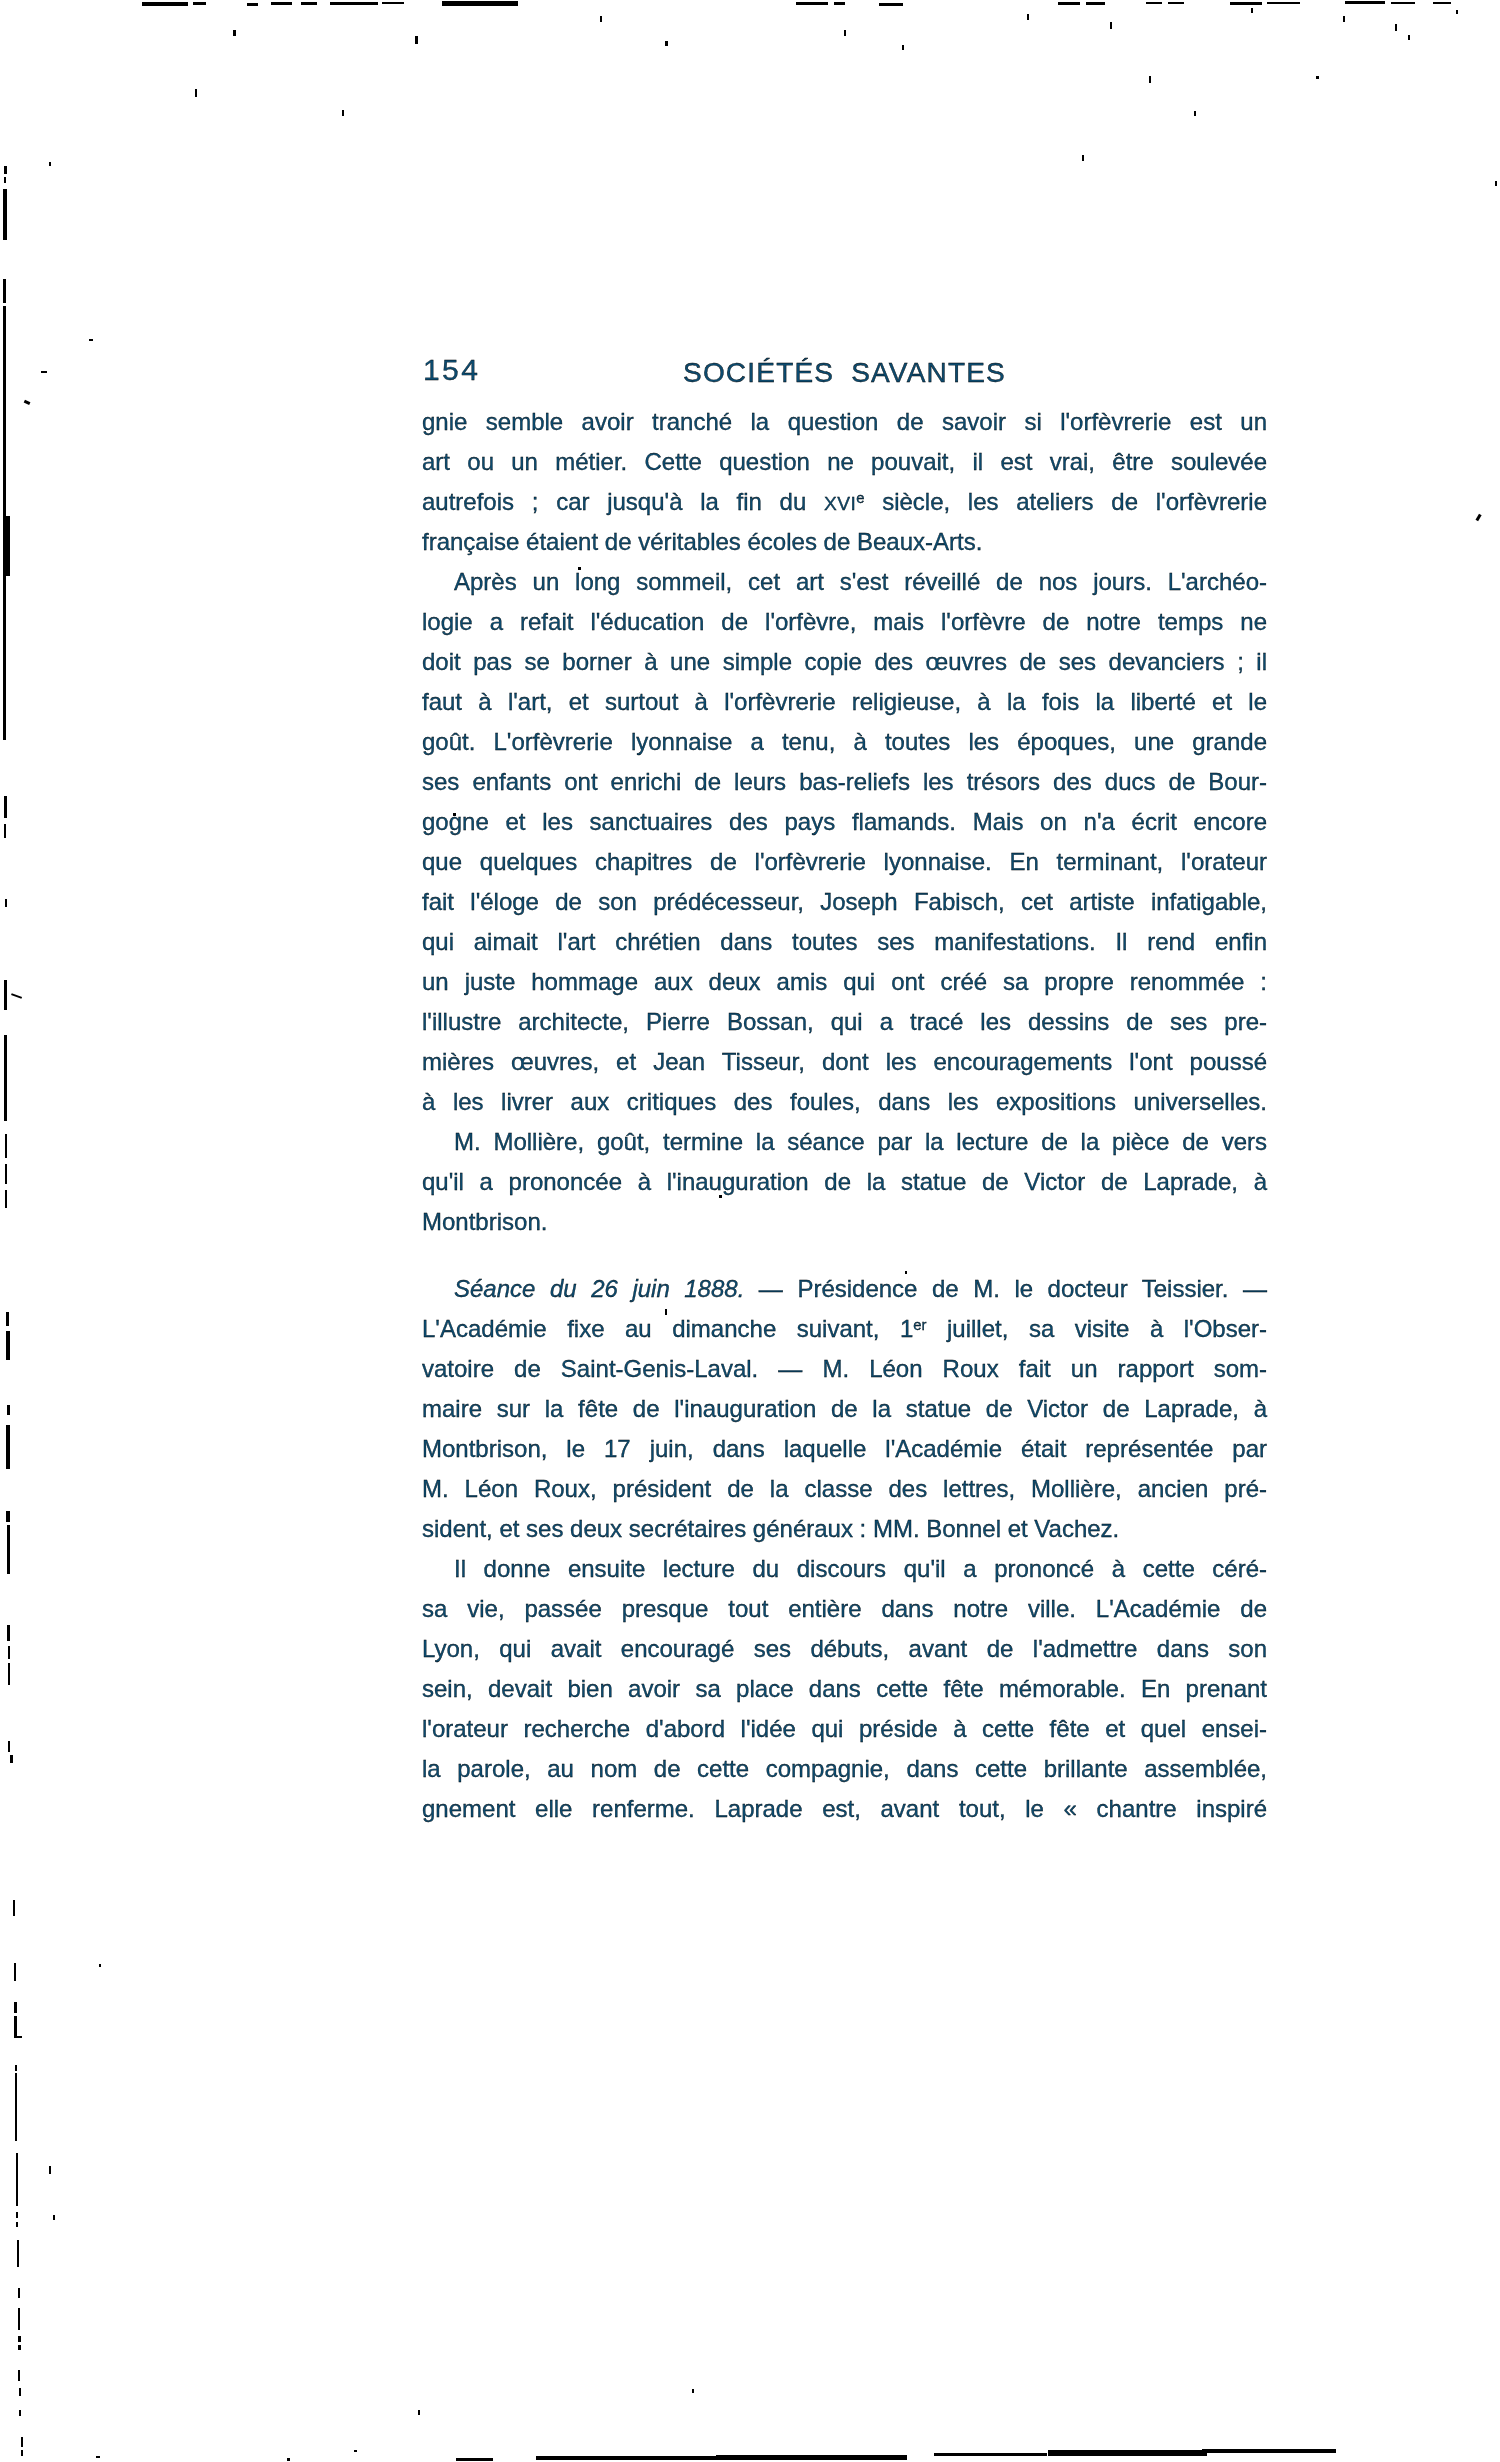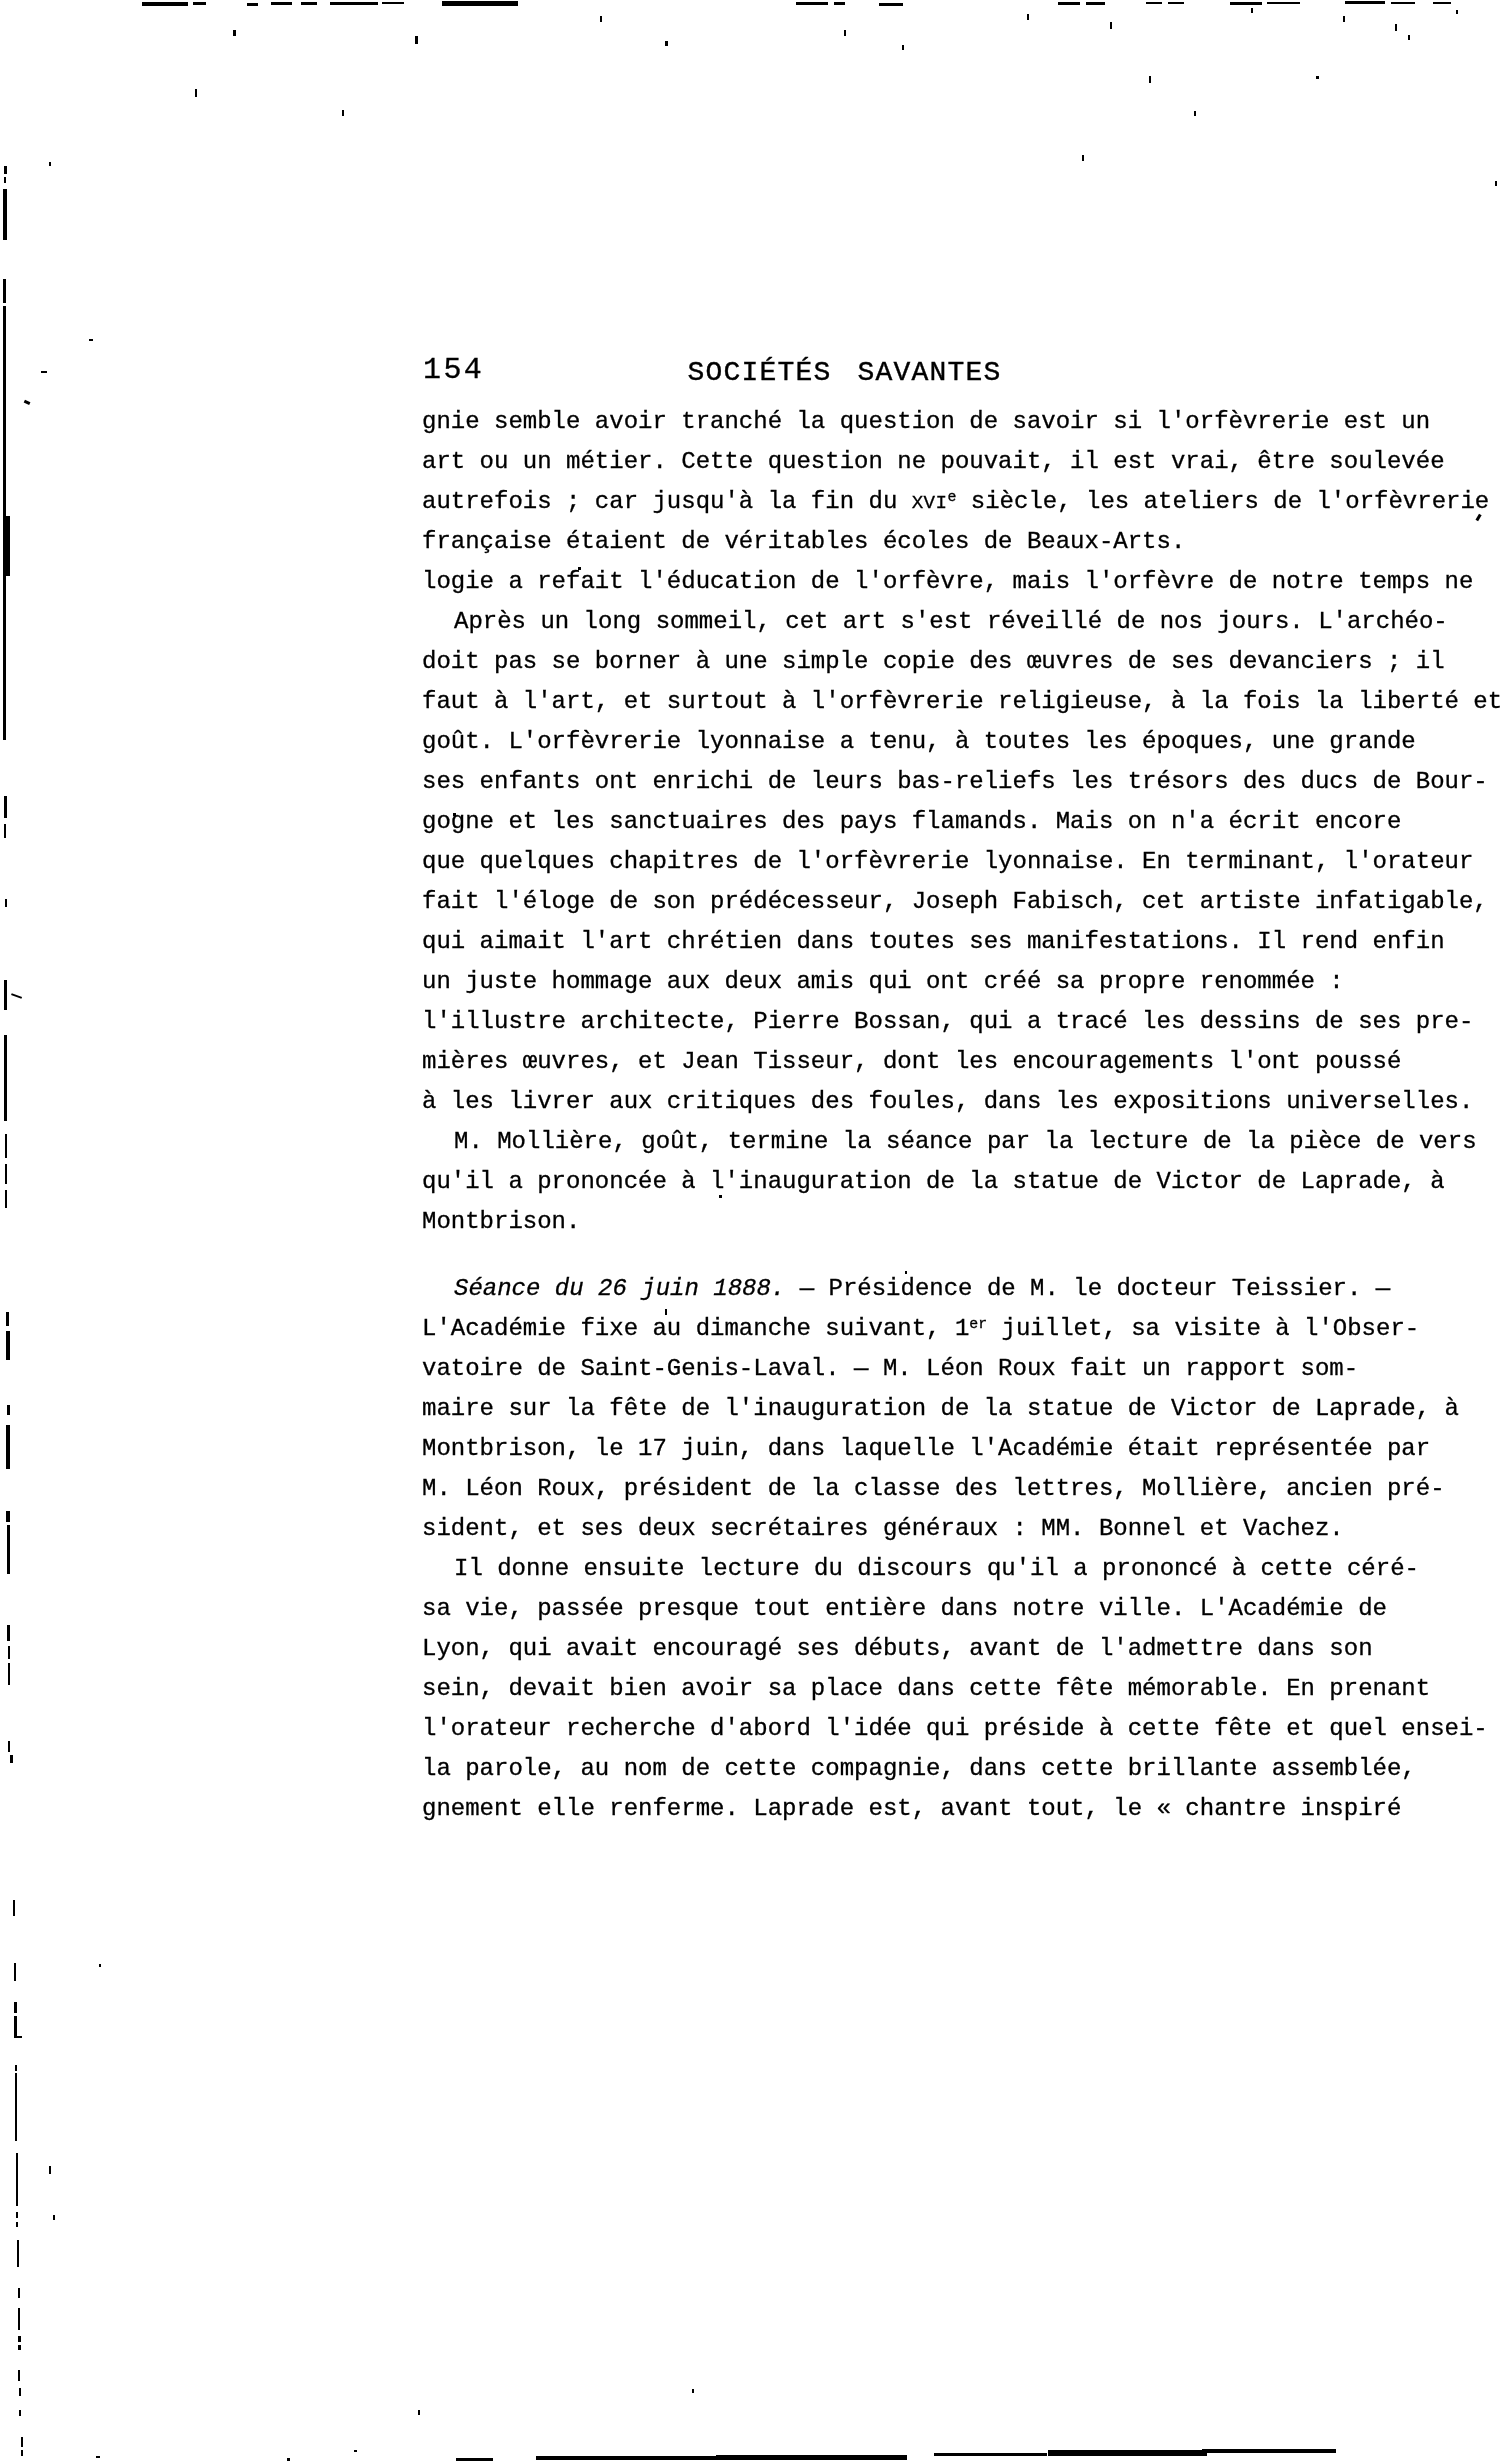--- a/index.html
+++ b/index.html
@@ -2,22 +2,22 @@
 <html style="font-size:12.7px"><head>
 <meta charset="utf-8">
 <style>
   html, body { margin: 0; padding: 0; background: #e8e8e8; }
   #scan-page {
     position: relative;
     width: 1501px;
     height: 2462px;
     background: #ffffff;
     overflow: hidden;
-    font-family: Liberation Mono, monospace;
-    color: #000000;
+    font-family: Liberation Sans, sans-serif;
+    color: #0c4a6e;
   }
   #page-number {
     position: absolute;
     left: 423px;
     top: 353px;
     font-size: 30px;
     letter-spacing: 2.4px;
     -webkit-text-stroke: 0.3px #000;
   }
   #page-title {
@@ -65,22 +65,22 @@
     <div id="page-title">SOCIÉTÉS SAVANTES</div>
   </div>
   <div id="text-block">
       <div class="paragraph">
         <div class="line">gnie semble avoir tranché la question de savoir si l'orfèvrerie est un</div>
         <div class="line">art ou un métier. Cette question ne pouvait, il est vrai, être soulevée</div>
         <div class="line">autrefois ; car jusqu'à la fin du <span class="sc">xvi</span><sup>e</sup> siècle, les ateliers de l'orfèvrerie</div>
         <div class="line short">française étaient de véritables écoles de Beaux-Arts.</div>
       </div>
       <div class="paragraph">
+        <div class="line indent">Après un long sommeil, cet art s'est réveillé de nos jours. L'archéo-</div>
         <div class="line">logie a refait l'éducation de l'orfèvre, mais l'orfèvre de notre temps ne</div>
-        <div class="line indent">Après un long sommeil, cet art s'est réveillé de nos jours. L'archéo-</div>
         <div class="line">doit pas se borner à une simple copie des œuvres de ses devanciers ; il</div>
         <div class="line">faut à l'art, et surtout à l'orfèvrerie religieuse, à la fois la liberté et le</div>
         <div class="line">goût. L'orfèvrerie lyonnaise a tenu, à toutes les époques, une grande</div>
         <div class="line">ses enfants ont enrichi de leurs bas-reliefs les trésors des ducs de Bour-</div>
         <div class="line">gogne et les sanctuaires des pays flamands. Mais on n'a écrit encore</div>
         <div class="line">que quelques chapitres de l'orfèvrerie lyonnaise. En terminant, l'orateur</div>
         <div class="line">fait l'éloge de son prédécesseur, Joseph Fabisch, cet artiste infatigable,</div>
         <div class="line">qui aimait l'art chrétien dans toutes ses manifestations. Il rend enfin</div>
         <div class="line">un juste hommage aux deux amis qui ont créé sa propre renommée :</div>
         <div class="line">l'illustre architecte, Pierre Bossan, qui a tracé les dessins de ses pre-</div>

